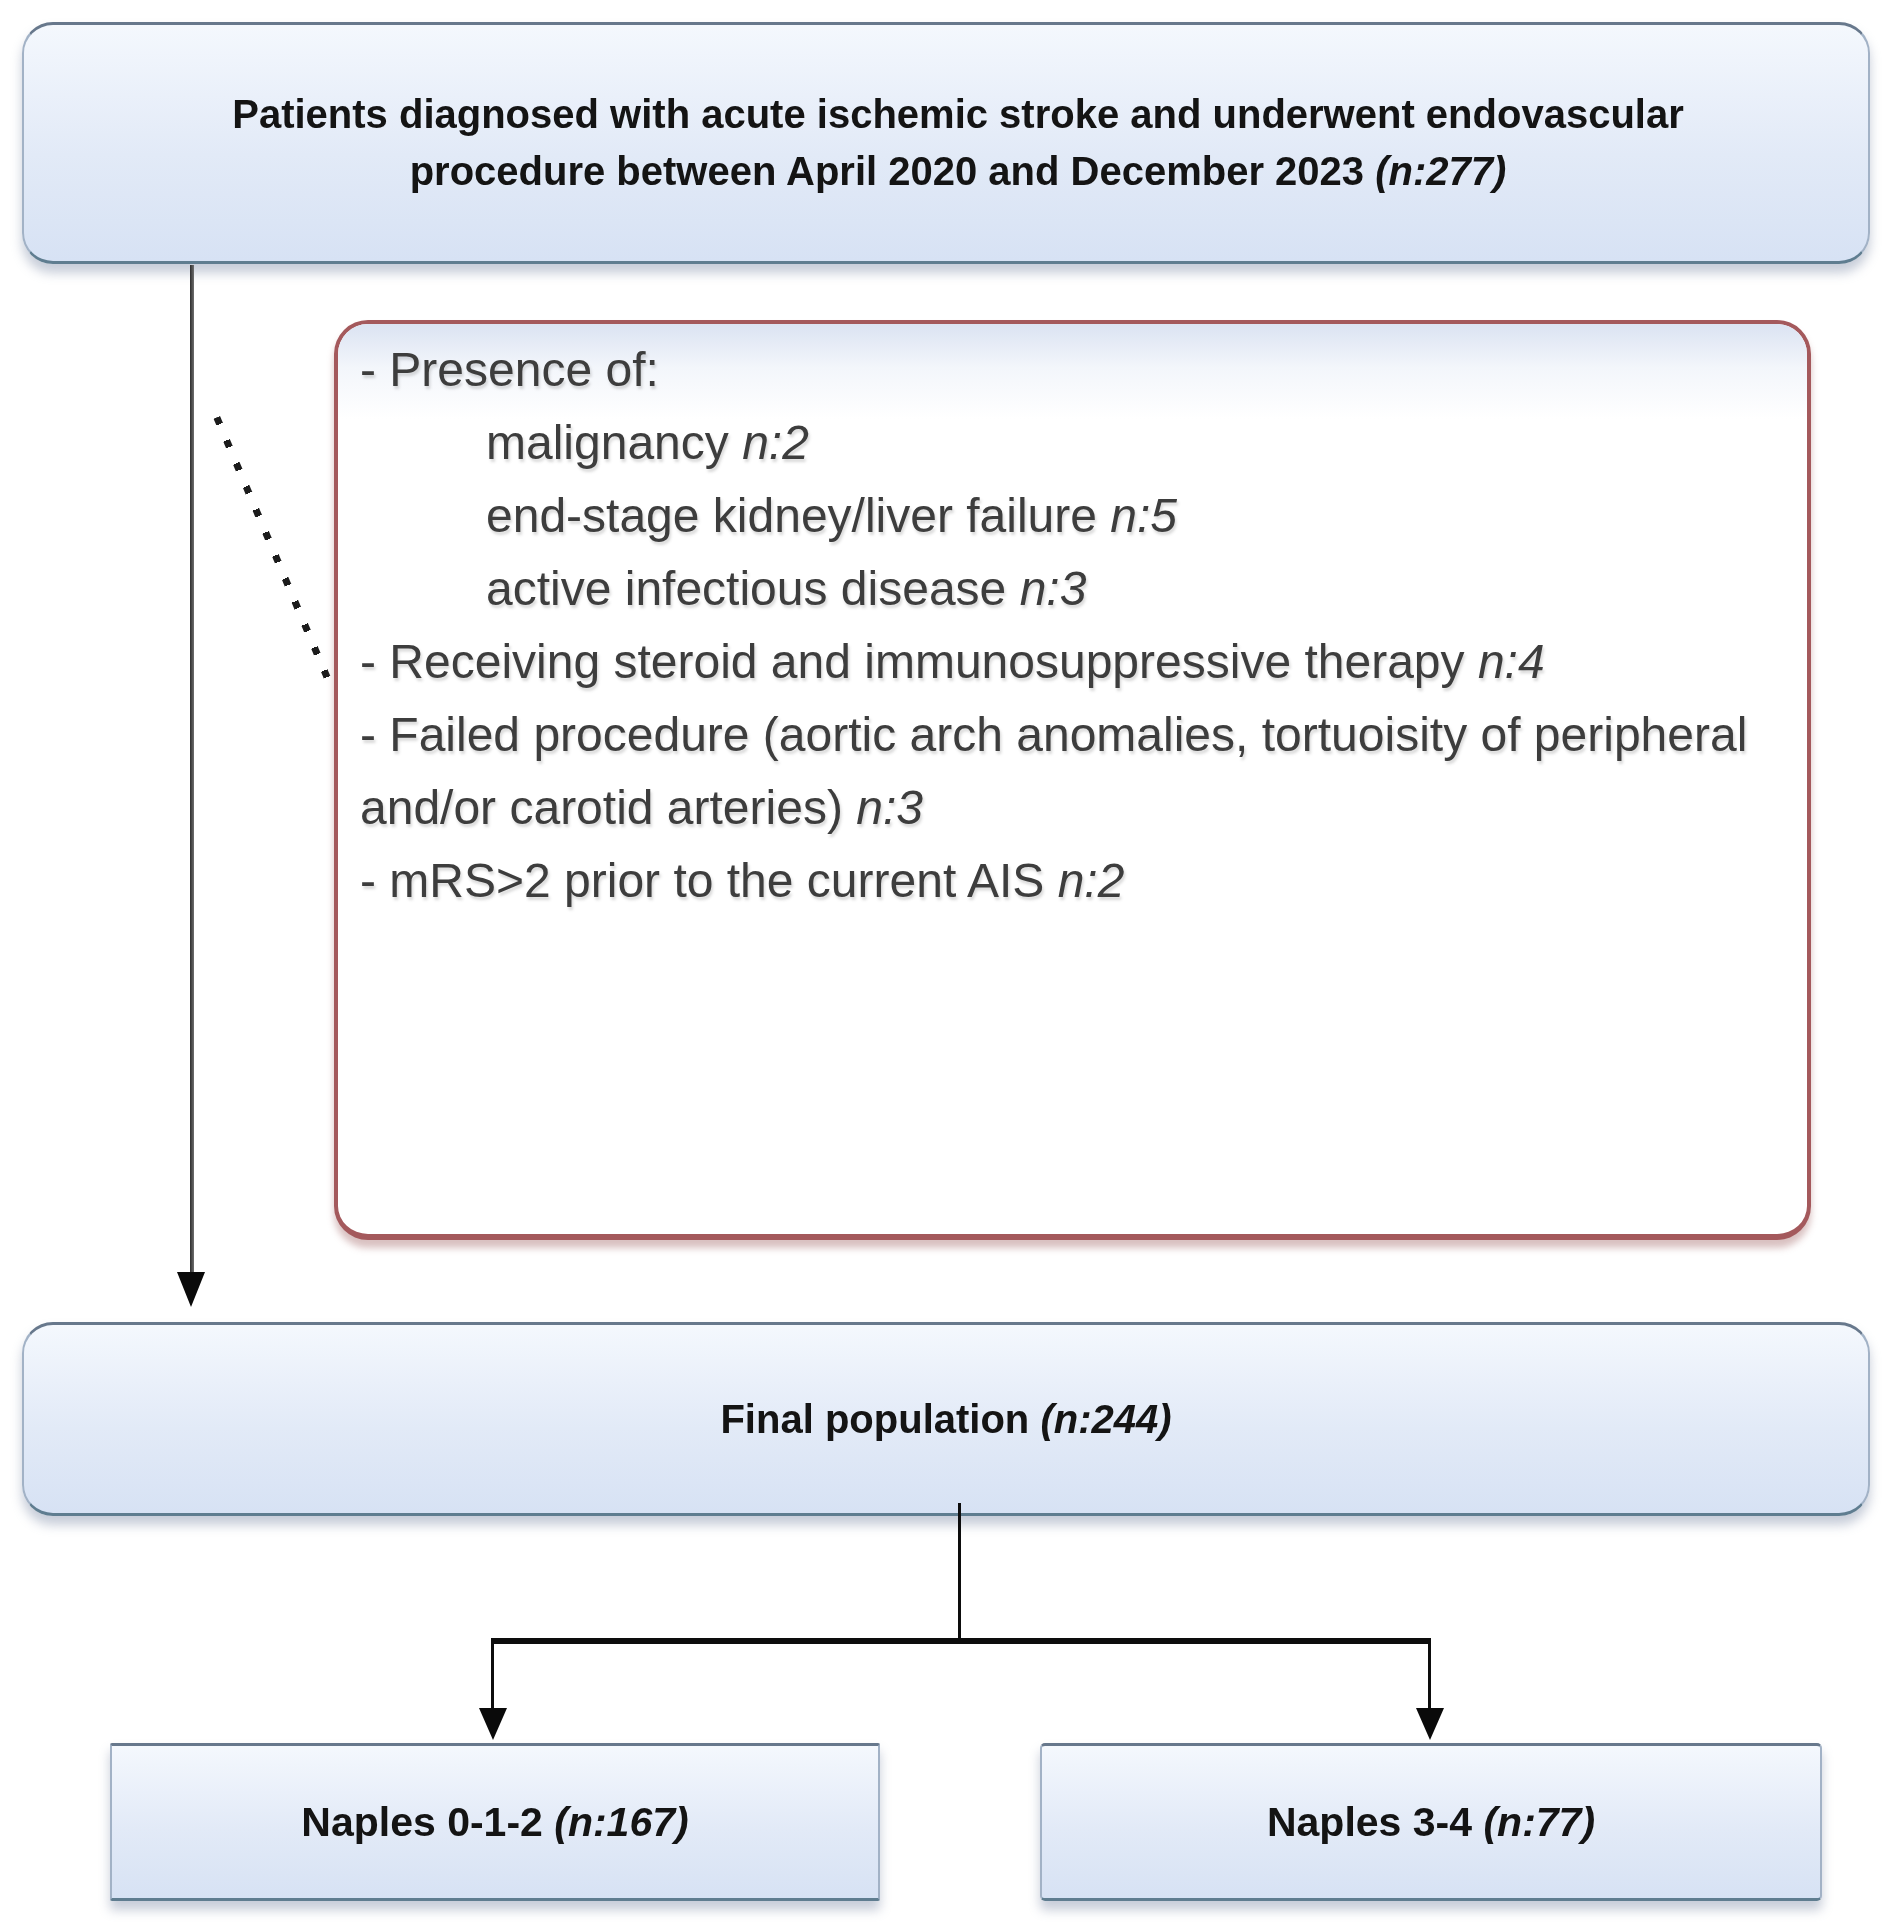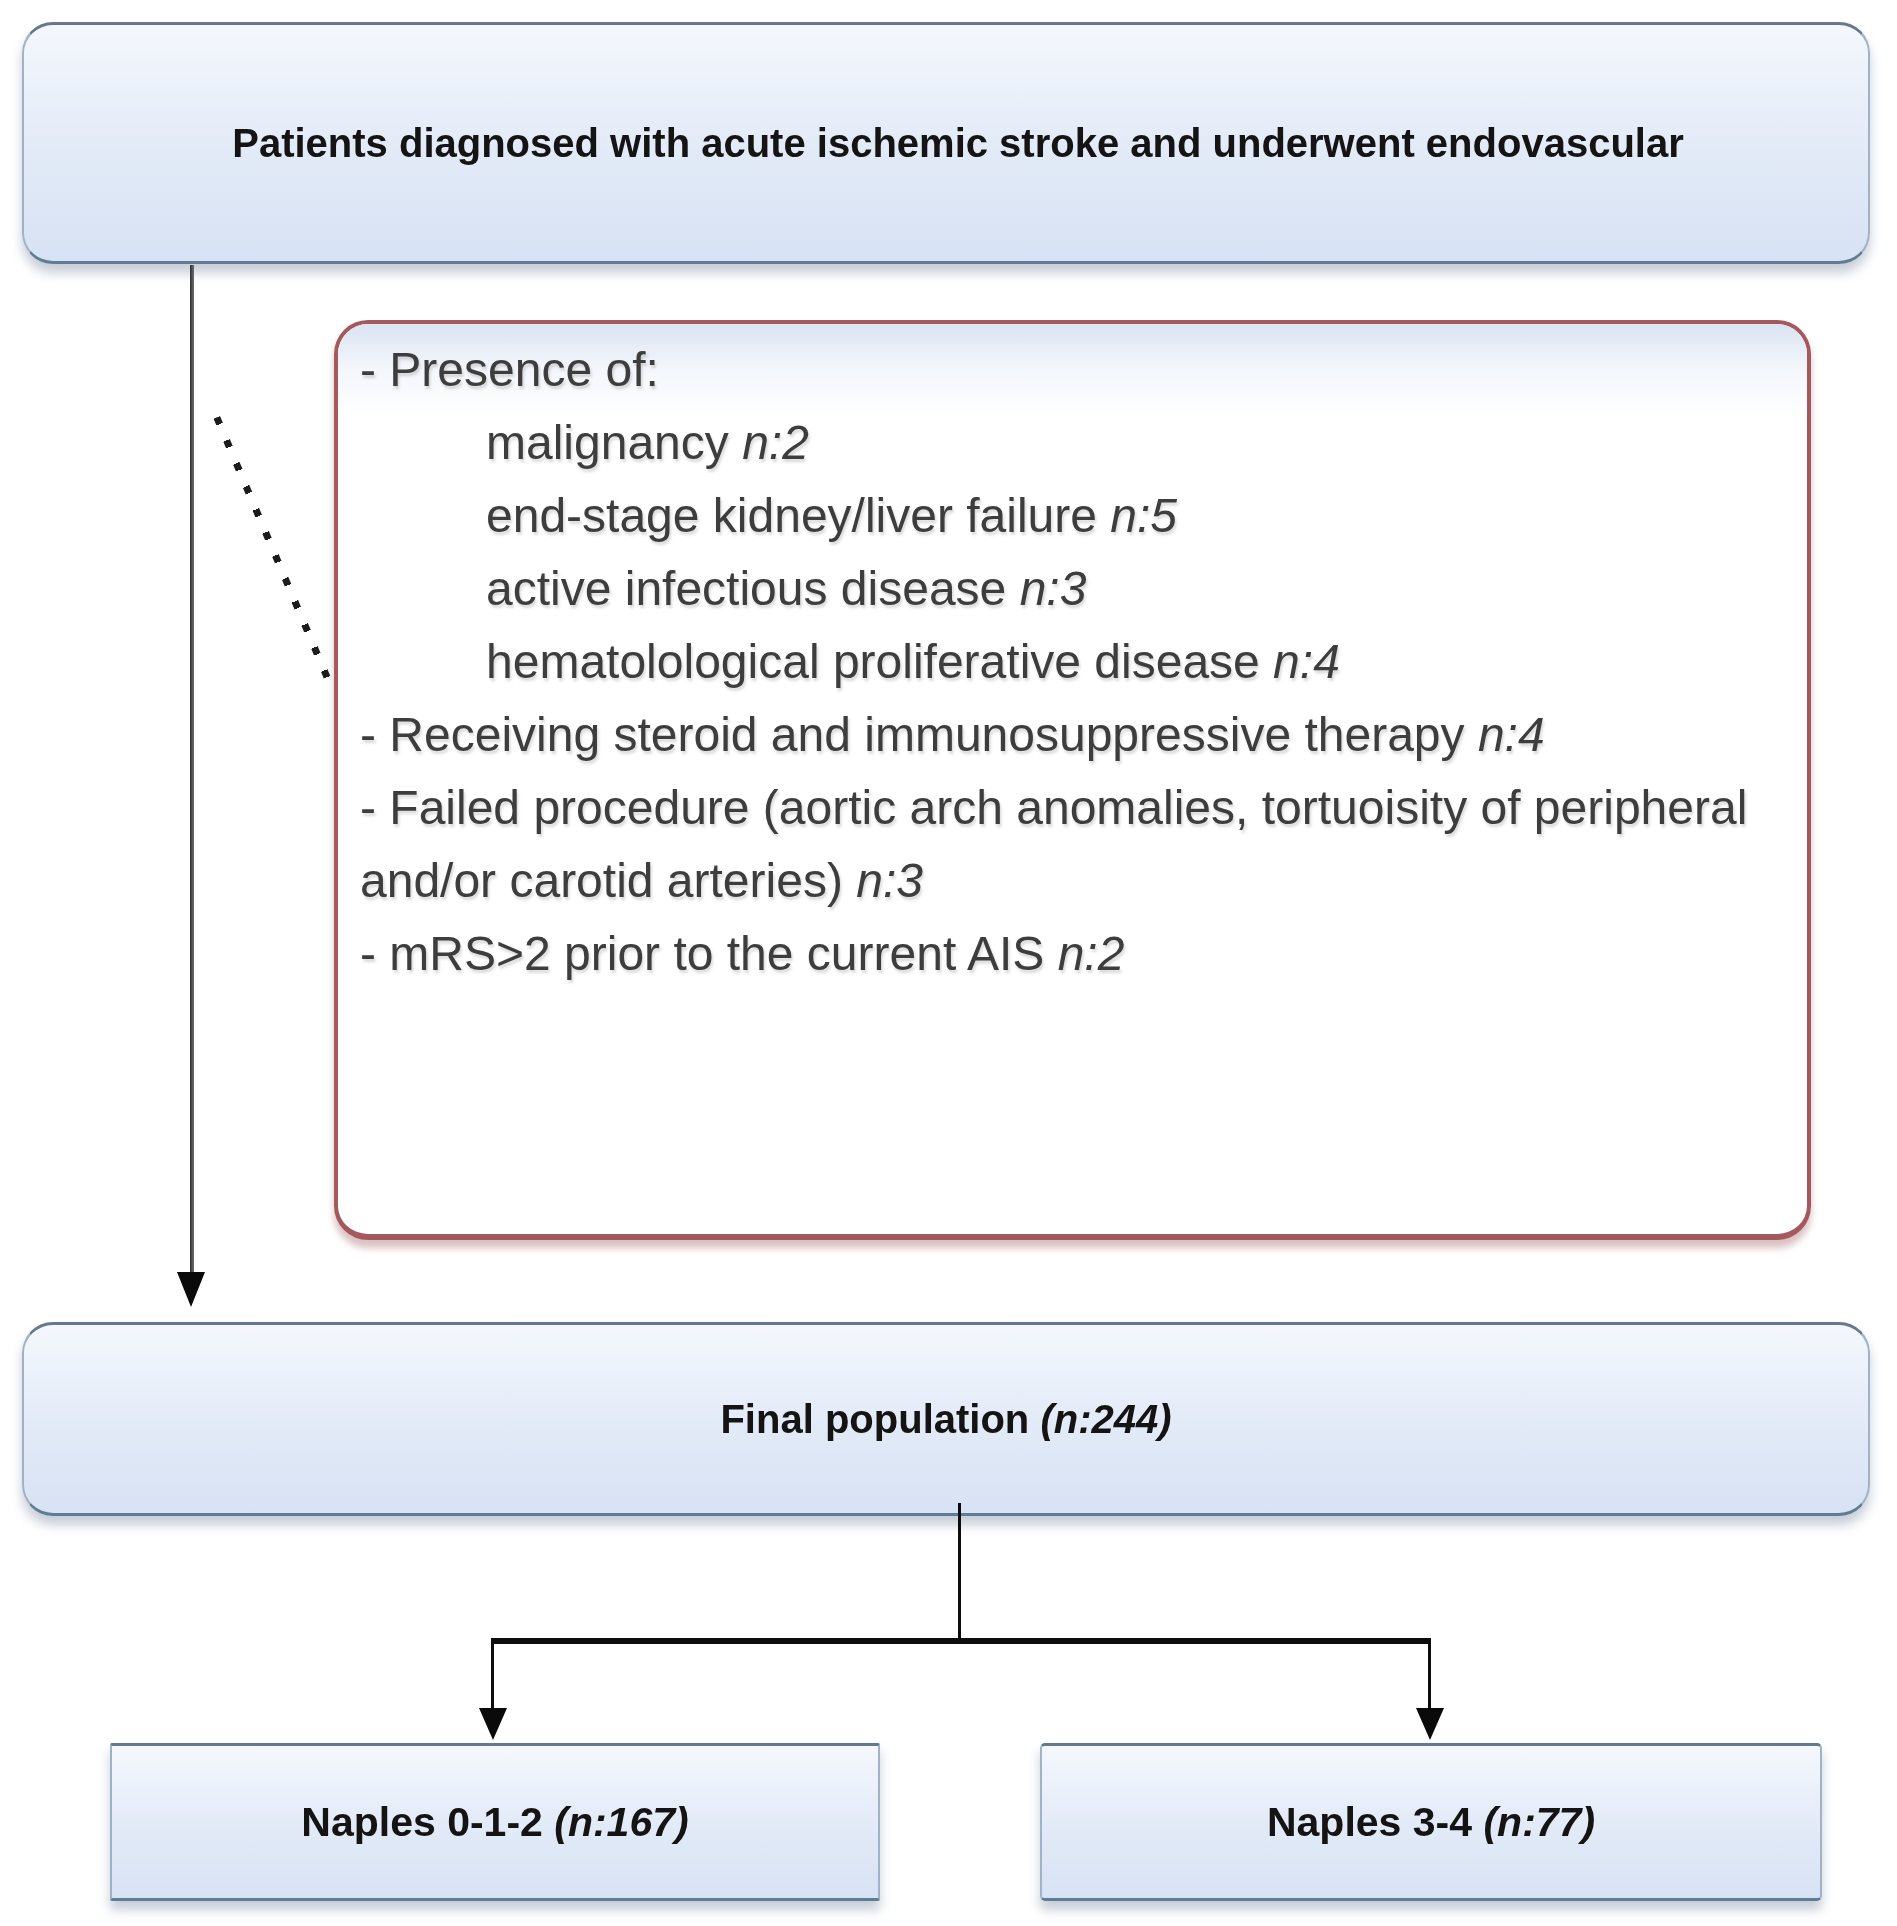--- a/index.html
+++ b/index.html
@@ -82,35 +82,35 @@
   #split-right-head{left:1416px;top:1708px;border-top-width:32px;border-left-width:14px;border-right-width:14px;}
 </style>
 </head>
 <body>
 
 <div id="page">
 
   <div id="top-box" class="blue-box">
     <div class="inner">
       <div>Patients diagnosed with acute ischemic stroke and underwent endovascular</div>
+      <div><span>procedure between April 2020 and December 2023 </span><span class="it">(n:277)</span></div>
     </div>
   </div>
 
   <div id="arrow-main-line" class="vline"></div>
   <div id="arrow-main-head" class="arrowhead"></div>
 
   <div id="dotted-connector"></div>
 
   <div id="exclusion-box">
     <div id="exclusion-body">
       <div class="excl-line"><span>- Presence of:</span><span class="it"></span></div>
       <div class="excl-line indent"><span>malignancy </span><span class="it">n:2</span></div>
       <div class="excl-line indent"><span>end-stage kidney/liver failure </span><span class="it">n:5</span></div>
       <div class="excl-line indent"><span>active infectious disease </span><span class="it">n:3</span></div>
-      <div class="excl-line indent"><span>hematolological proliferative disease </span><span class="it">n:4</span></div>
       <div class="excl-line"><span>- Receiving steroid and immunosuppressive therapy </span><span class="it">n:4</span></div>
       <div class="excl-line"><span>- Failed procedure (aortic arch anomalies, tortuoisity of peripheral and/or carotid arteries) </span><span class="it">n:3</span></div>
       <div class="excl-line"><span>- mRS&gt;2 prior to the current AIS </span><span class="it">n:2</span></div>
     </div>
   </div>
 
   <div id="final-box" class="blue-box">
     <div class="inner"><span>Final population </span><span class="it">(n:244)</span></div>
   </div>
 

